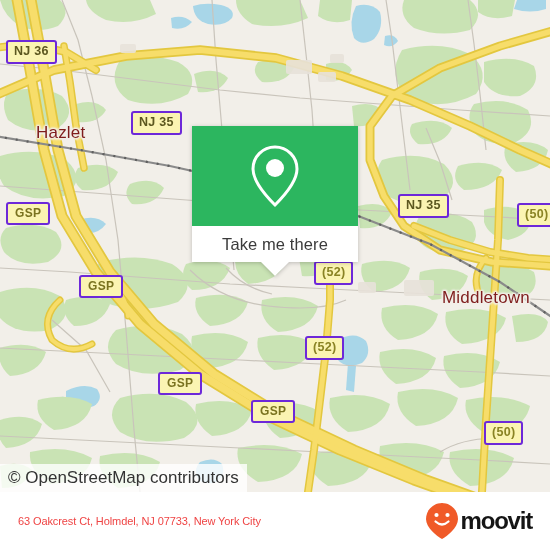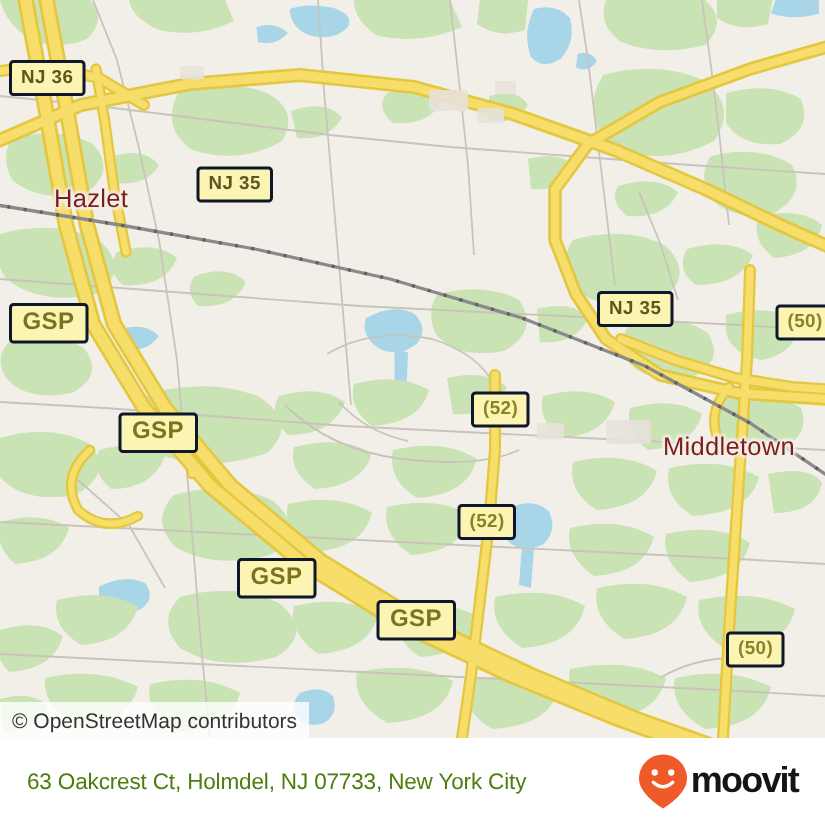--- a/index.html
+++ b/index.html
@@ -33,35 +33,35 @@
     left: 0; top: 0;
     width: 550px;
     height: 492px;
     display: block;
   }
 
   
   .shield {
     position: absolute;
     background: #fbf4b2;
-    border: 2px solid #0f172a;
+    border: 2px solid #6d28d9;
     border-radius: 3px;
     color: #5f5a2a;
     font-family: "Liberation Sans", sans-serif;
     font-weight: bold;
     font-size: 12.5px;
     line-height: 1;
     padding: 3px 6px 4px 6px;
     white-space: nowrap;
     letter-spacing: 0.3px;
     box-sizing: border-box;
   }
   .shield.gsp {
     color: #7a7320;
-    font-size: 16px;
+    font-size: 12px;
     padding: 3px 7px 4px 7px;
   }
   .shield.nj {
     color: #5c571f;
   }
   .shield.cnty {
     color: #8a8324;
     font-size: 12.5px;
   }
 
@@ -80,21 +80,21 @@
     letter-spacing: 0.2px;
   }
 
   
   #attribution {
     position: absolute;
     left: 0;
     bottom: 0;
     padding: 4px 8px 4px 8px;
     font-family: "Liberation Sans", sans-serif;
-    font-size: 14px;
+    font-size: 17px;
     color: #333333;
     background: rgba(255,255,255,0.80);
     white-space: nowrap;
   }
 
   
   #callout {
     position: absolute;
     left: 192px;
     top: 126px;
@@ -146,22 +146,22 @@
     height: 58px;
     background: #ffffff;
     display: flex;
     align-items: center;
     justify-content: space-between;
     box-sizing: border-box;
     padding: 0 18px 0 18px;
   }
   #footer-address {
     font-family: "Liberation Sans", sans-serif;
-    font-size: 15px;
-    color: #4d7c0f;
+    font-size: 11px;
+    color: #ef4444;
     white-space: nowrap;
     letter-spacing: -0.1px;
   }
   #brand {
     display: flex;
     align-items: center;
     gap: 2px;
   }
   #brand-word {
     font-family: "Liberation Sans", sans-serif;
@@ -362,20 +362,32 @@
     <div class="shield gsp" style="left:6px; top:202px;">GSP</div>
     <div class="shield gsp" style="left:79px; top:275px;">GSP</div>
     <div class="shield gsp" style="left:158px; top:372px;">GSP</div>
     <div class="shield gsp" style="left:251px; top:400px;">GSP</div>
 
     <div class="shield cnty" style="left:314px; top:261px;">(52)</div>
     <div class="shield cnty" style="left:305px; top:336px;">(52)</div>
     <div class="shield cnty" style="left:517px; top:203px;">(50)</div>
     <div class="shield cnty" style="left:484px; top:421px;">(50)</div>
 
+    <div id="callout">
+      <div id="callout-head">
+        <svg width="56" height="66" viewBox="0 0 56 66">
+          <path d="M28 4 C15.8 4 6 13.8 6 26 C6 40 22 56 28 62 C34 56 50 40 50 26 C50 13.8 40.2 4 28 4 Z" fill="none" stroke="#ffffff" stroke-width="3"></path>
+          <circle cx="28" cy="25" r="9" fill="#ffffff"></circle>
+        </svg>
+      </div>
+      <div id="callout-body">
+        <span id="callout-label">Take me there</span>
+        <div id="callout-arrow"></div>
+      </div>
+    </div>
 
     <div id="attribution">© OpenStreetMap contributors</div>
   </div>
 
   <div id="footer">
     <div id="footer-address">63 Oakcrest Ct, Holmdel, NJ 07733, New York City</div>
 
     <div id="brand">
       <svg width="34" height="38" viewBox="0 0 34 38">
         <path d="M17 1 C8.2 1 1 8.2 1 17 C1 26 12 34 17 37 C22 34 33 26 33 17 C33 8.2 25.8 1 17 1 Z" fill="#f05a28"></path>

